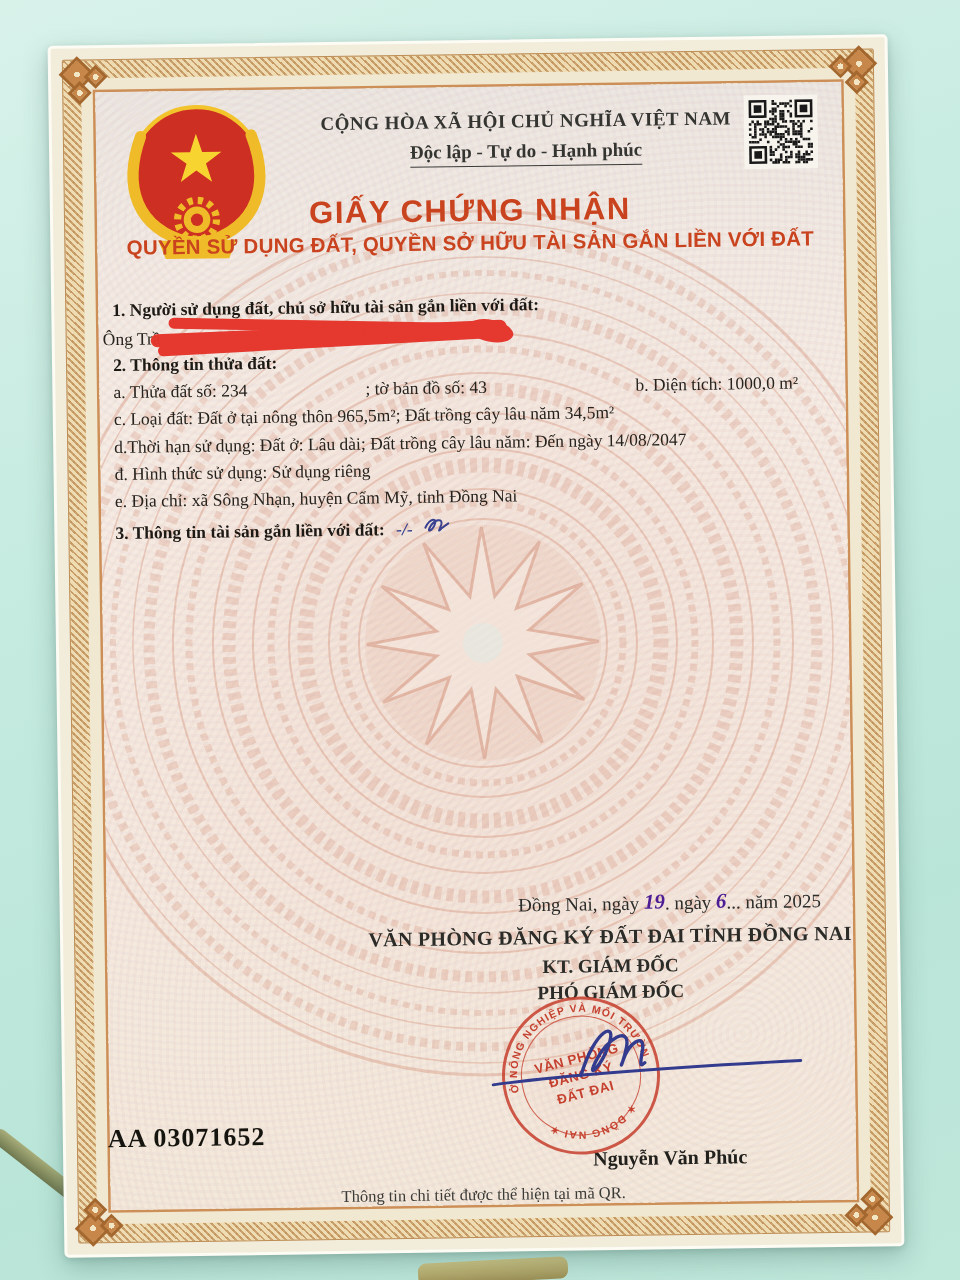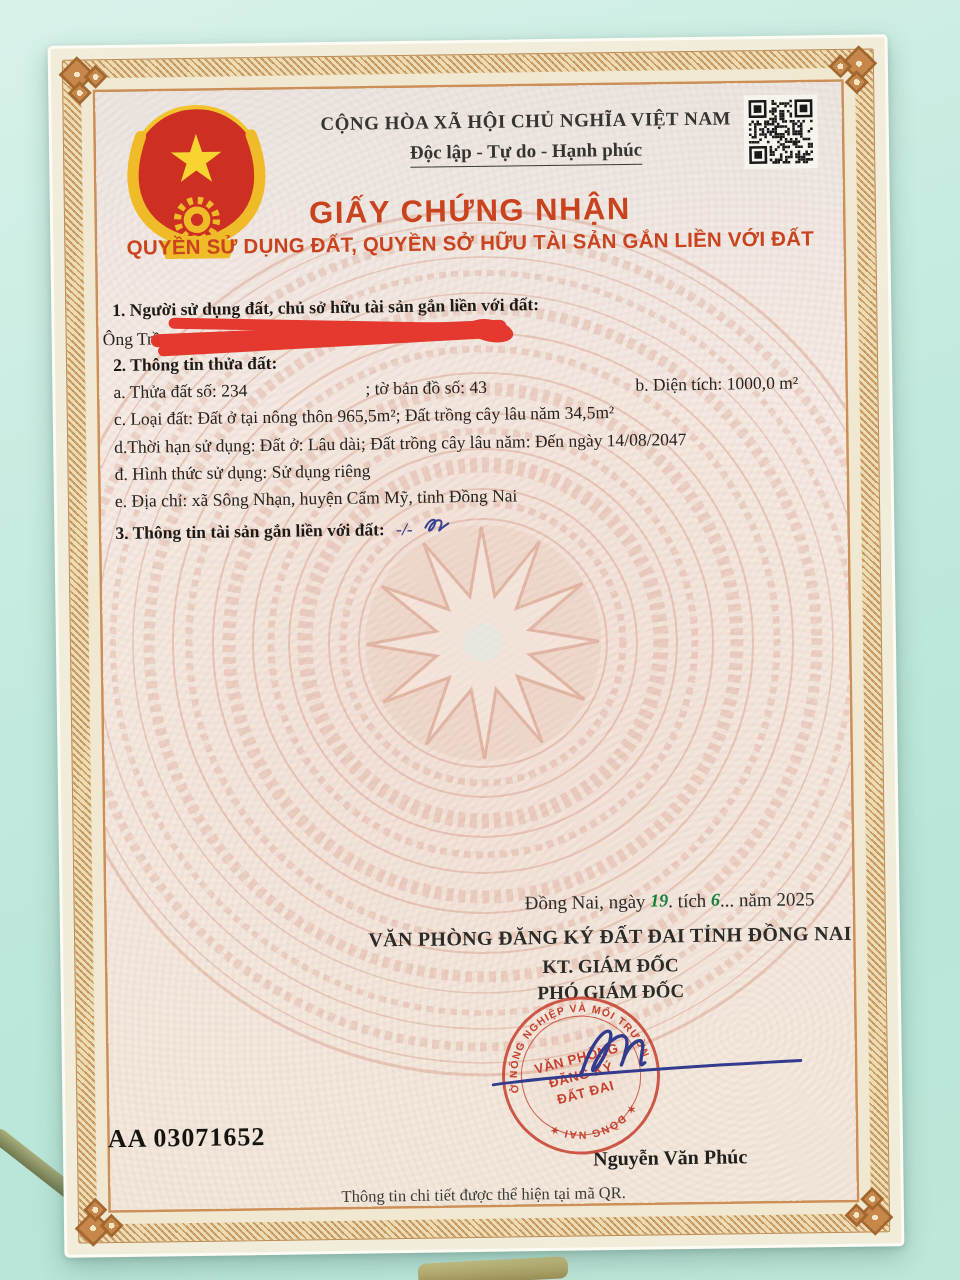--- a/index.html
+++ b/index.html
@@ -64,21 +64,21 @@
   
   .title1{left:0;top:106px;width:100%;text-align:center;font-family:"Liberation Sans",sans-serif;
     font-weight:bold;font-size:31px;letter-spacing:1.5px;color:#c9431f;}
   .title2{left:0;top:144px;width:100%;text-align:center;font-family:"Liberation Sans",sans-serif;
     font-weight:bold;font-size:20.5px;letter-spacing:.2px;color:#c9431f;}
   
   .line{left:14px;right:10px;font-size:17.5px;line-height:1.2;white-space:nowrap;}
   .line.bold{font-weight:bold;color:#1d1914;}
   .seg{position:absolute;top:0;white-space:nowrap;}
   .ink{color:#343e8e;font-style:italic;font-weight:bold;}
-  .hand{color:#15803d;font-style:italic;font-weight:bold;font-size:18px;position:relative;top:-1px;}
+  .hand{color:#4c1d95;font-style:italic;font-weight:bold;font-size:21px;position:relative;top:-1px;}
   
   .scrib{position:absolute;left:48px;top:-7px;width:356px;height:36px;z-index:4;opacity:.97;}
   .scrib b{position:absolute;display:block;background:#e5342a;border-radius:10px;}
   .scrib b:nth-child(1){left:0;top:8px;width:100%;height:13px;transform:rotate(-1.6deg);}
   .scrib b:nth-child(2){left:5%;top:1px;width:82%;height:11px;transform:rotate(1.8deg);}
   .scrib b:nth-child(3){left:2%;top:17px;width:97%;height:11px;transform:rotate(-2.4deg);}
   .scrib b:nth-child(4){left:89%;top:3px;width:13%;height:22px;border-radius:50%;transform:rotate(12deg);}
   .paraph-svg{position:relative;top:3px;margin-left:4px;}
   
   .dateline{left:206px;top:806px;width:714px;text-align:center;font-size:19px;color:#2c2c2a;}
@@ -419,21 +419,21 @@
       <span class="bold" style="font-weight:bold;color:#1d1914">3. Thông tin tài sản gắn liền với đất:</span>
       <span class="ink" style="margin-left:7px">-/-</span>
       <svg class="paraph-svg" width="34" height="22" viewBox="0 0 34 22">
         <path d="M4 12 C9 2 17 2 13 10 C10 16 5 17 9 11 C13 4 22 2 20 9 C18 15 16 17 20 13 L27 8" fill="none" stroke="#3a4190" stroke-width="2" stroke-linecap="round"></path>
       </svg>
     </div>
 
     <div class="abs dateline">
       <span>Đồng Nai, ngày</span>
       <span class="hand">19</span><span>.</span>
-      <span>tích</span>
+      <span>ngày</span>
       <span class="hand">6</span><span>...</span>
       <span>năm 2025</span>
     </div>
     <div class="abs office">VĂN PHÒNG ĐĂNG KÝ ĐẤT ĐAI TỈNH ĐỒNG NAI</div>
     <div class="abs kt">KT. GIÁM ĐỐC</div>
     <div class="abs deputy">PHÓ GIÁM ĐỐC</div>
 
     <div class="abs stamp">
       <svg class="rim" viewBox="0 0 152 152">
         <defs>

